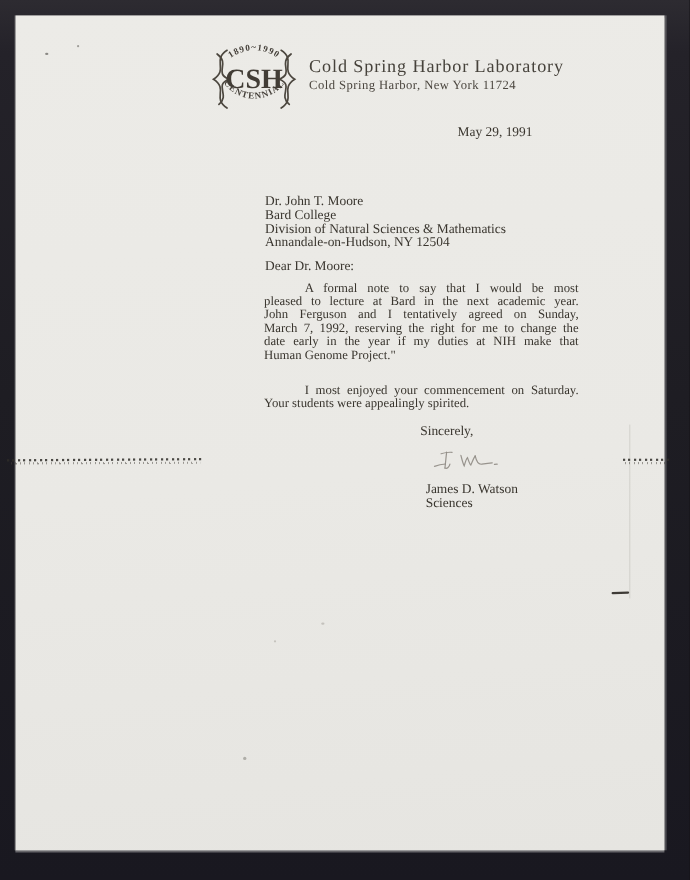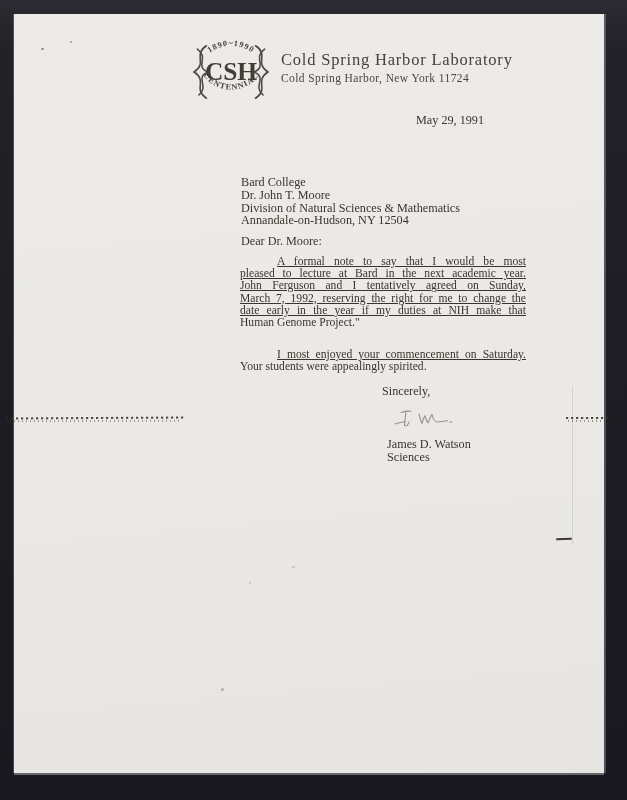--- a/index.html
+++ b/index.html
@@ -28,21 +28,21 @@
     color:#4b463f;white-space:nowrap;text-align:center;
   }
   
   .ink{color:#39352e;}
   .date{position:absolute;left:366px;top:99px;font-size:12.2px;margin-left:36px;}
   .recipient{position:absolute;left:227px;top:162px;font-size:12.2px;line-height:12.8px;}
   .salutation{position:absolute;left:227px;top:220px;font-size:12.2px;}
   .para{position:absolute;left:226px;width:286px;font-size:11.6px;line-height:12.2px;}
   .p1{top:242px;}
   .p2{top:335px;}
-  .jline{text-align:justify;text-align-last:justify;white-space:normal;text-decoration:underline;}
+  .jline{text-align:justify;text-align-last:justify;white-space:normal;}
   .lastline{text-align:left;text-align-last:left;}
   .indent{text-indent:37px;}
   .closing{position:absolute;left:368px;top:370px;font-size:12.2px;}
   #signature{position:absolute;left:378px;top:392px;width:62px;height:28px;}
   .sig-ink{stroke:#8f8b84;fill:none;stroke-width:1.1;stroke-linecap:round;opacity:.9;}
   .signer{position:absolute;left:373px;top:424px;font-size:12.2px;line-height:13.2px;}
   
   .tear{position:absolute;height:2px;background:
     repeating-linear-gradient(90deg,rgba(46,44,40,.85) 0 2px,rgba(46,44,40,.15) 2px 3px,transparent 3px 5px);}
   .tear2{position:absolute;height:2px;background:
@@ -85,22 +85,22 @@
         <textPath href="#arcBottom" startOffset="50%">CENTENNIAL</textPath>
       </text>
       <text class="monogram" x="50" y="55" text-anchor="middle">CSH</text>
     </svg>
     <div class="org-name">Cold Spring Harbor Laboratory</div>
     <div class="org-address">Cold Spring Harbor, New York 11724</div>
 
     <div class="date ink">May 29, 1991</div>
 
     <div class="recipient ink">
+      <div>Dr. John T. Moore</div>
       <div>Bard College</div>
-      <div>Dr. John T. Moore</div>
       <div>Division of Natural Sciences &amp; Mathematics</div>
       <div>Annandale-on-Hudson, NY 12504</div>
     </div>
 
     <div class="salutation ink">Dear Dr. Moore:</div>
 
     <div class="para p1 ink">
       <div class="jline indent">A formal note to say that I would be most</div>
       <div class="jline">pleased to lecture at Bard in the next academic year.</div>
       <div class="jline">John Ferguson and I tentatively agreed on Sunday,</div>

